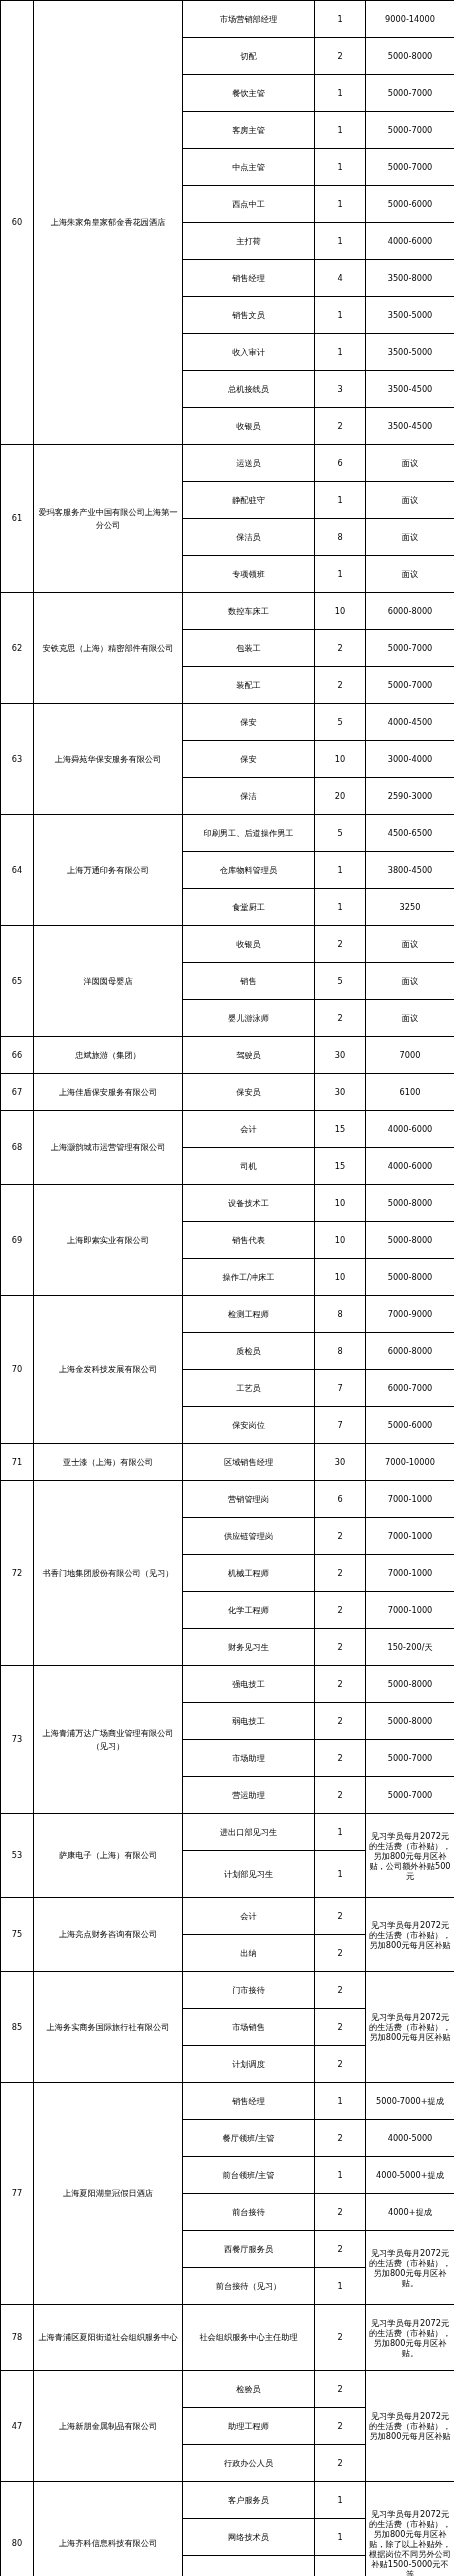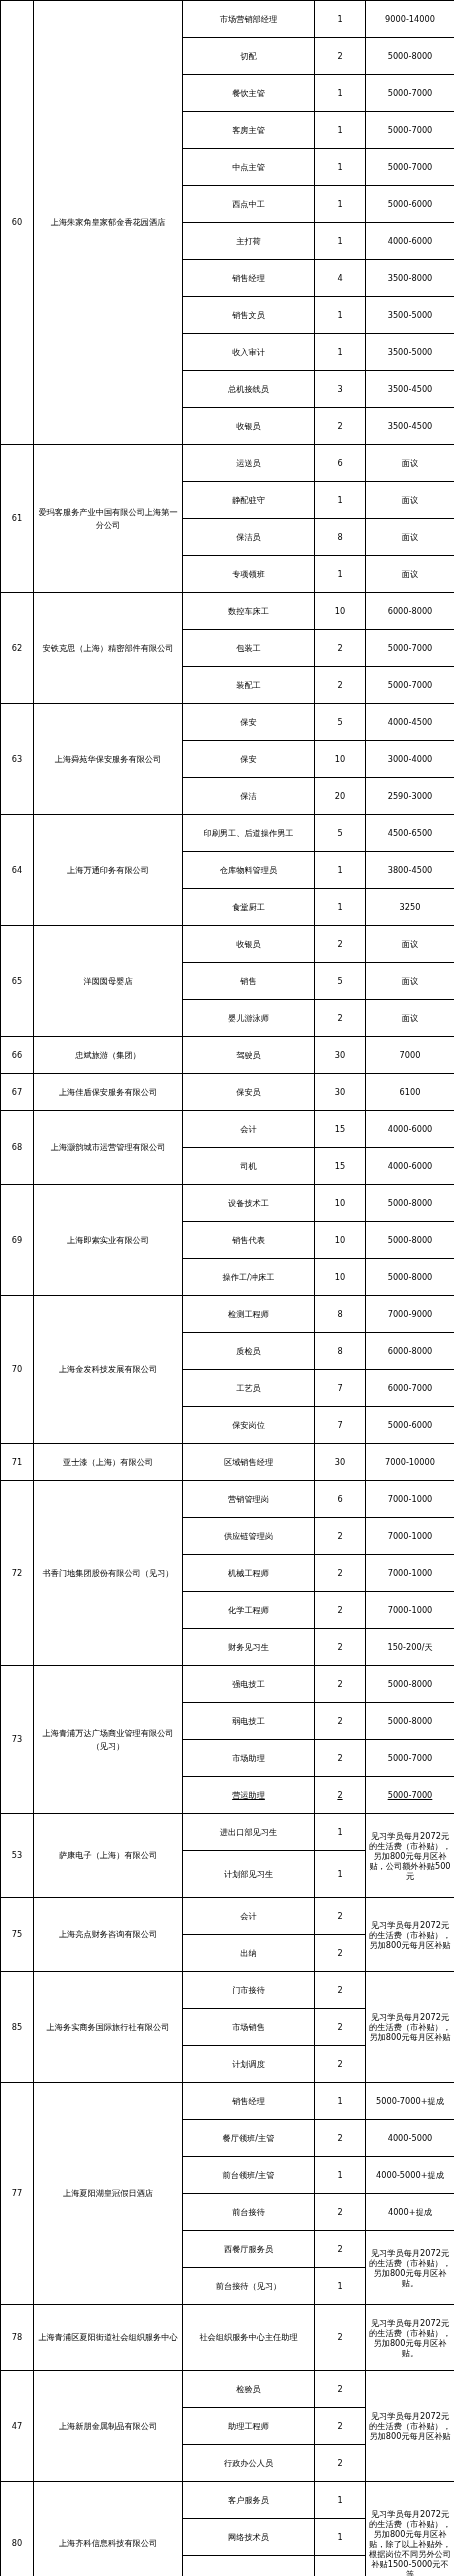--- a/index.html
+++ b/index.html
@@ -292,21 +292,21 @@
       <tr style="height: 37px;">
         <td class="pos">弱电技工</td>
         <td class="cnt">2</td>
         <td class="sal">5000-8000</td>
       </tr>
       <tr style="height: 37px;">
         <td class="pos">市场助理</td>
         <td class="cnt">2</td>
         <td class="sal">5000-7000</td>
       </tr>
-      <tr style="height: 37px; text-decoration: underline;">
+      <tr style="height: 37px;">
         <td class="pos">营运助理</td>
         <td class="cnt">2</td>
         <td class="sal">5000-7000</td>
       </tr>
       <tr style="height: 37px;">
         <td class="no" rowspan="2">53</td>
         <td class="co" rowspan="2">萨康电子（上海）有限公司</td>
         <td class="pos">进出口部见习生</td>
         <td class="cnt">1</td>
         <td class="sal note" rowspan="2">见习学员每月2072元的生活费（市补贴），另加800元每月区补贴，公司额外补贴500元</td>

